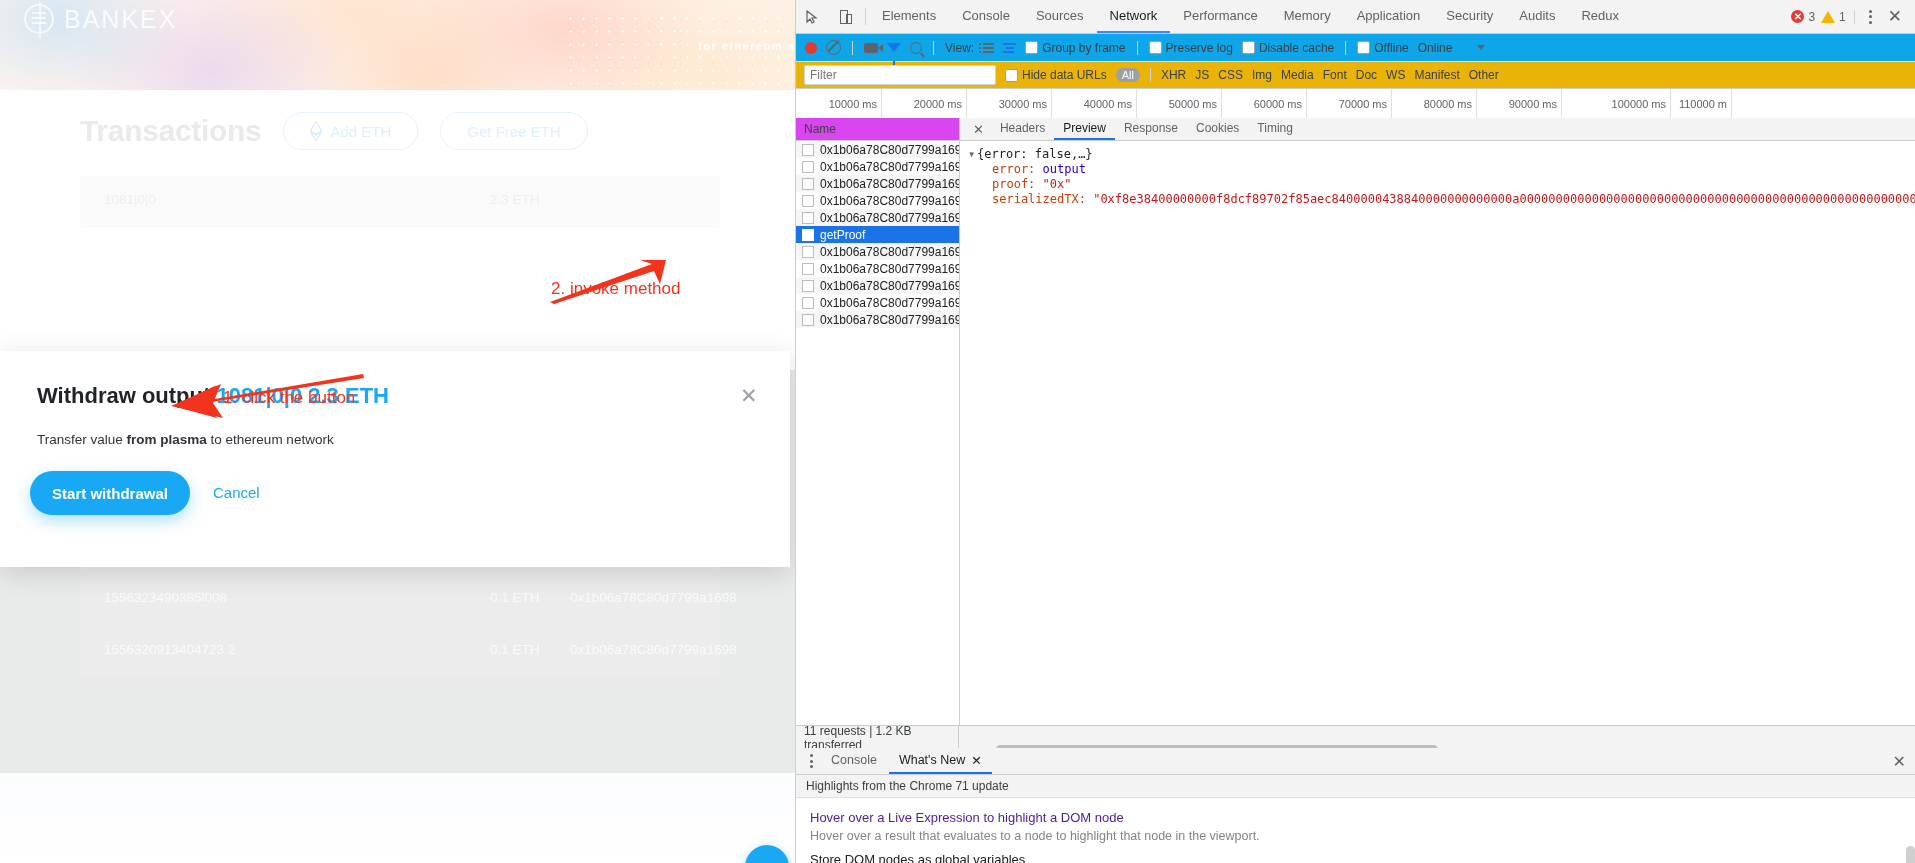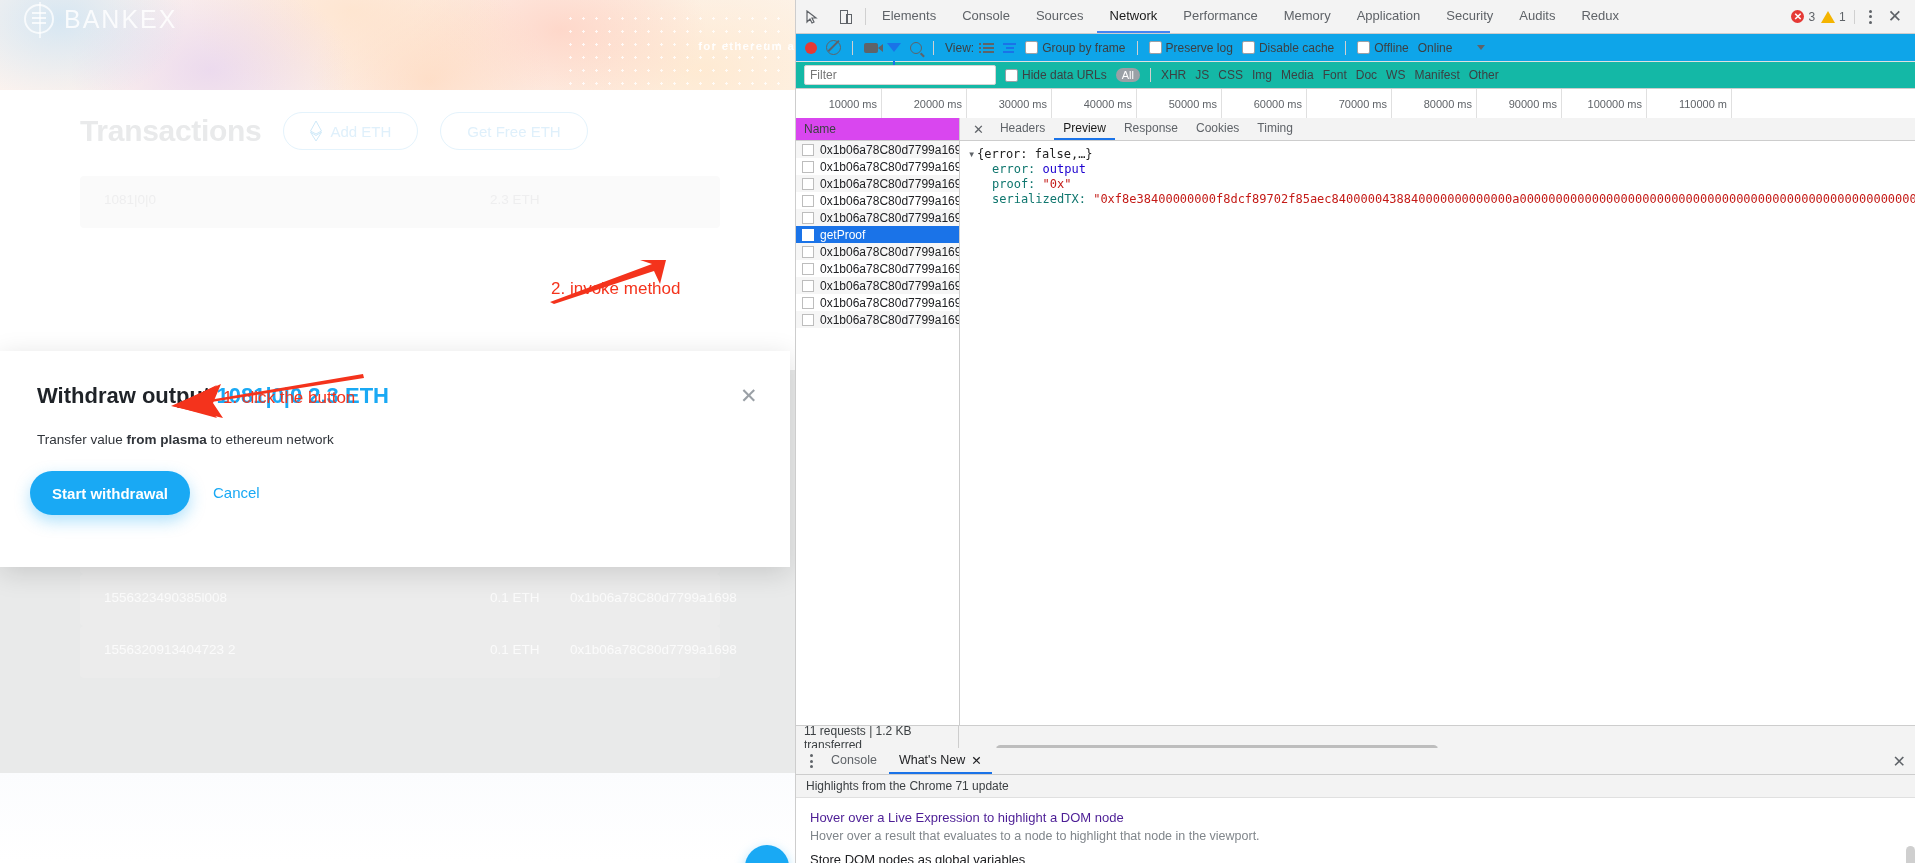--- a/index.html
+++ b/index.html
@@ -120,21 +120,21 @@
   .view-list i{display:block;width:11px;height:2px;background:#5f6368;position:relative;}
   .view-list i::before{content:"";position:absolute;left:-4px;top:0;width:2px;height:2px;background:#5f6368;}
   .view-wf{display:flex;flex-direction:column;gap:2px;cursor:pointer;}
   .view-wf i{display:block;height:2px;background:#1a73e8;}
   .cb{width:11px;height:11px;border:1px solid #9aa0a6;border-radius:2px;background:#fff;
     display:inline-block;vertical-align:-1px;cursor:pointer;}
   .chk-lbl{display:flex;align-items:center;gap:4px;cursor:pointer;}
   .caret{width:0;height:0;border-left:4px solid transparent;border-right:4px solid transparent;
     border-top:5px solid #5f6368;cursor:pointer;}
 
-  .dt-filterbar{height:26px;background:#14b8a6;border-bottom:1px solid #cdcdcd;display:flex;
+  .dt-filterbar{height:26px;background:#eab308;border-bottom:1px solid #cdcdcd;display:flex;
     align-items:center;gap:9px;padding:0 8px;}
   .filter-input{width:180px;height:18px;border:1px solid #d4d4d4;border-radius:2px;background:#fff;
     font-size:12px;padding:0 5px;color:#3c4043;font-family:"Liberation Sans",sans-serif;outline:none;}
   .pill-all{background:#9aa0a6;color:#fff;border-radius:9px;padding:1px 6px;font-size:11px;cursor:pointer;}
   .ftype{cursor:pointer;color:#3c4043;}
 
   .ruler{height:32px;background:#fff;border-bottom:1px solid #cdcdcd;position:relative;overflow:hidden;}
   .rtick{position:absolute;top:0;height:32px;border-right:1px solid #e0e0e0;}
   .rtick span{position:absolute;right:4px;top:9px;font-size:11px;color:#5f6368;white-space:nowrap;}
 
@@ -154,21 +154,21 @@
   .dtabs{height:22px;background:#f3f3f3;border-bottom:1px solid #cdcdcd;display:flex;align-items:center;
     gap:0;padding-left:6px;}
   .dtab-x{font-size:13px;color:#5f6368;padding:0 7px;cursor:pointer;}
   .dtab{padding:0 9px;height:22px;display:flex;align-items:center;font-size:12px;color:#5f6368;
     cursor:pointer;border-bottom:2px solid transparent;box-sizing:border-box;}
   .dtab.active{color:#1a1a1a;border-bottom-color:#1a73e8;}
   .json{padding:6px 0 0 2px;font-family:"DejaVu Sans Mono","Liberation Mono",monospace;font-size:12px;
     line-height:15px;white-space:nowrap;overflow:hidden;}
   .jline{padding-left:6px;}
   .jarrow{display:inline-block;width:9px;color:#5f6368;}
-  .jkey{color:#0f766e;}
+  .jkey{color:#c2410c;}
   .jbool{color:#1c00cf;}
   .jstr{color:#c41a16;}
   .jpunc{color:#222;}
 
   .statusbar{position:absolute;left:0;top:725px;width:1120px;height:23px;background:#f3f3f3;
     border-top:1px solid #cdcdcd;border-bottom:1px solid #cdcdcd;display:flex;align-items:center;}
   .status-text{width:163px;border-right:1px solid #cdcdcd;height:23px;display:flex;align-items:center;
     padding-left:8px;box-sizing:border-box;font-size:12px;color:#3c4043;}
   .hscroll{flex:1;position:relative;}
   .hscroll i{position:absolute;left:37px;top:7px;width:442px;height:9px;border-radius:5px;background:#bdbdbd;
@@ -403,21 +403,21 @@
         </div>
       <div class="rtick" style="left:510px;width:85px;">
           <span>70000 ms</span>
         </div>
       <div class="rtick" style="left:595px;width:85px;">
           <span>80000 ms</span>
         </div>
       <div class="rtick" style="left:680px;width:85px;">
           <span>90000 ms</span>
         </div>
-      <div class="rtick" style="left:765px;width:85px;">
+      <div class="rtick" style="left:765px;width:85px;padding-left:24px;">
           <span>100000 ms</span>
         </div>
       <div class="rtick" style="left:850px;width:85px;">
           <span>110000 m</span>
         </div>
     </div>
 
     <div class="dt-mid">
 
       <div class="reqpane">

